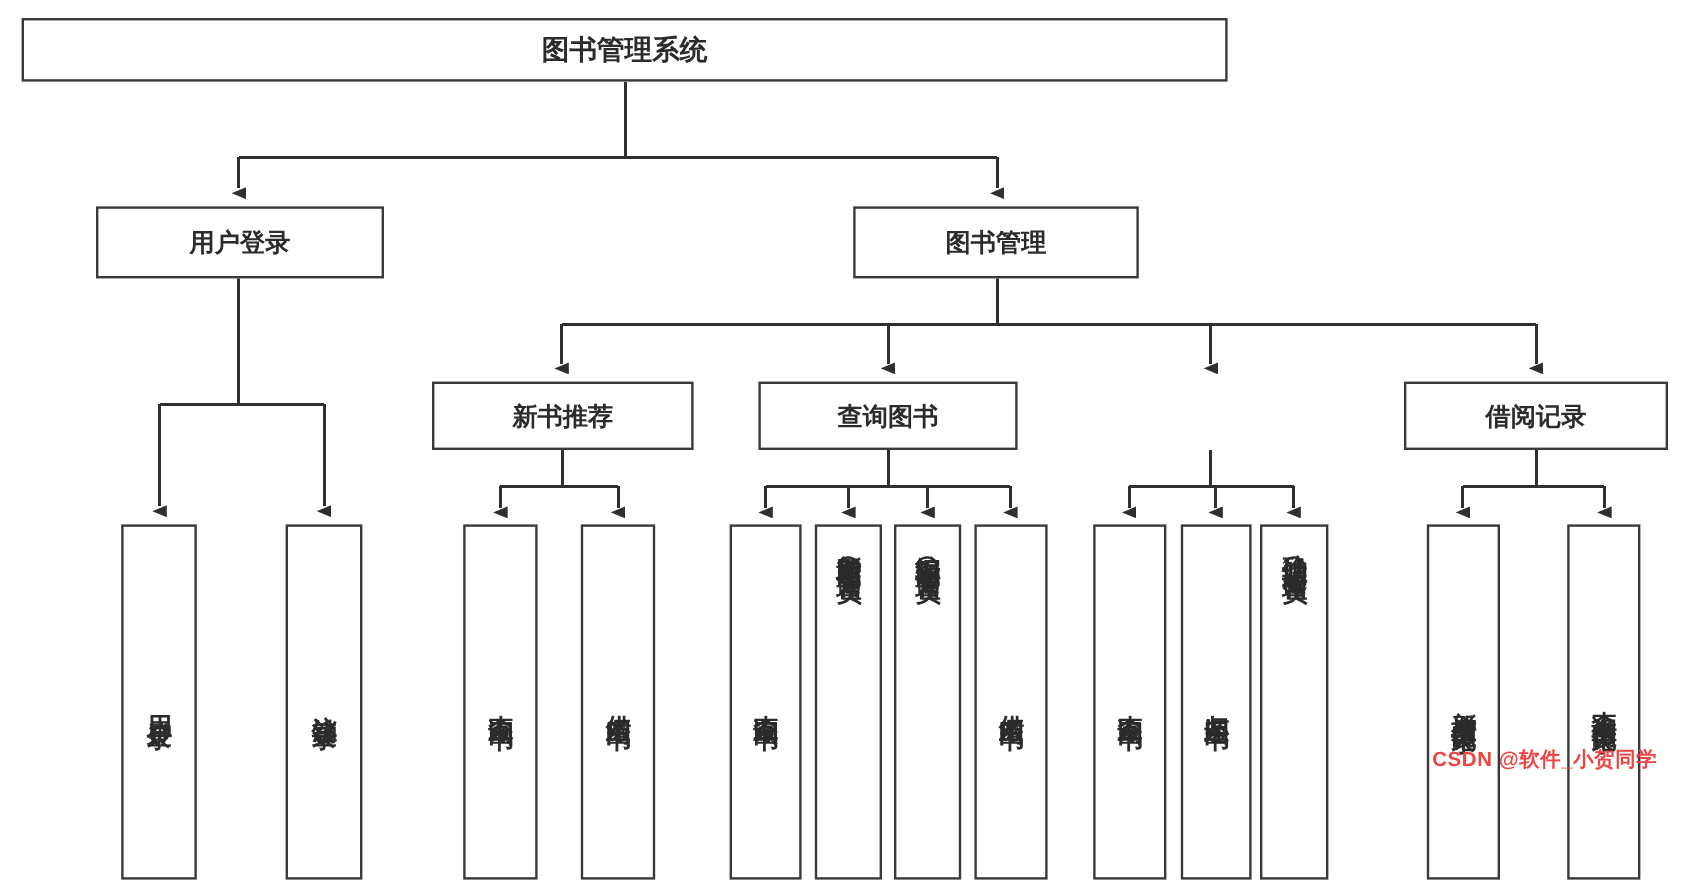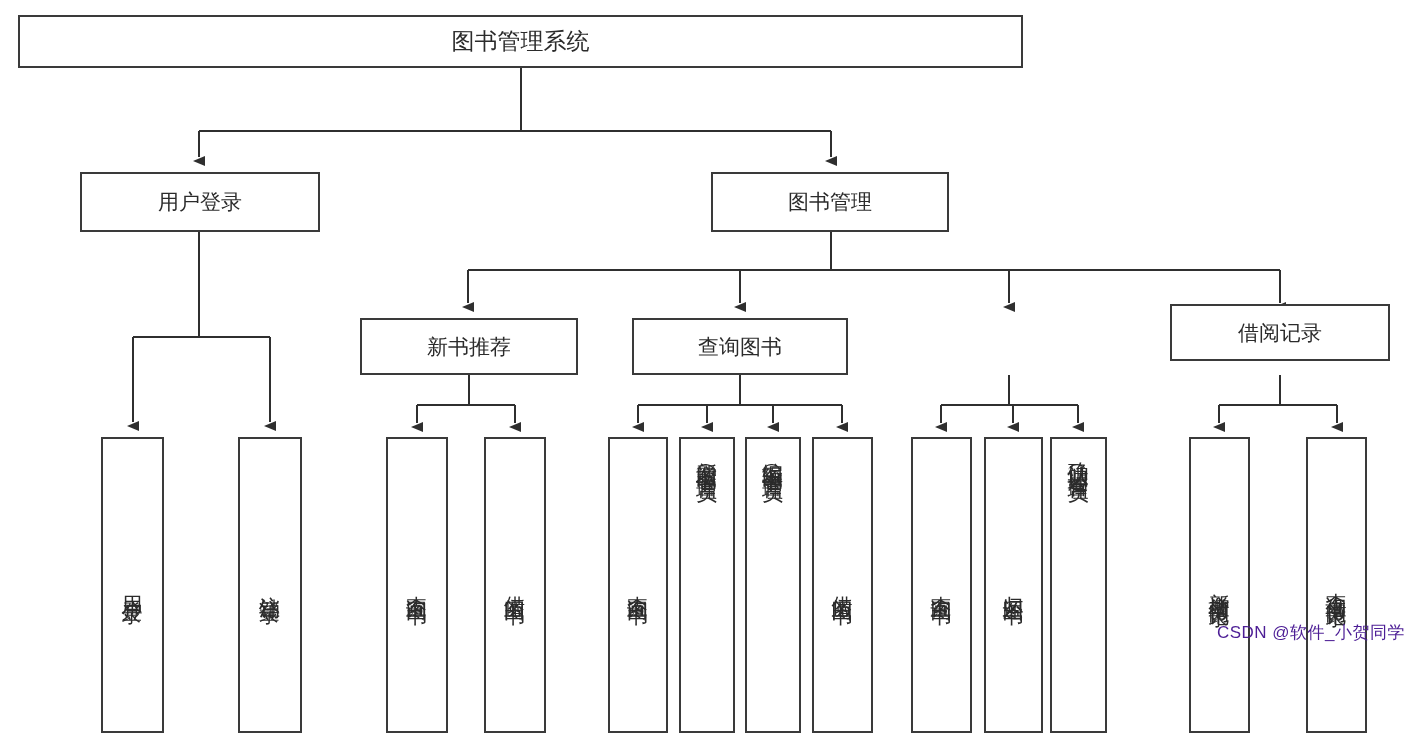--- a/index.html
+++ b/index.html
@@ -12,20 +12,21 @@
     font-family: "Liberation Sans", "DejaVu Sans", sans-serif;
     width: 1405px;
     height: 747px;
     overflow: hidden;
   }
   #diagram-canvas {
     position: relative;
     width: 1405px;
     height: 648px;
     background: #ffffff;
+    font-weight: bold;
   }
   #connector-layer {
     position: absolute;
     left: 0;
     top: 0;
     width: 1405px;
     height: 747px;
     pointer-events: none;
   }
   .node {
@@ -72,24 +73,24 @@
   .leaf-inner.align-top {
     align-items: flex-start;
     padding-top: 6px;
     box-sizing: border-box;
   }
   .node-label {
     white-space: nowrap;
   }
   #watermark {
     position: absolute;
-    right: 0;
+    right: 24px;
     bottom: 4px;
     font-size: 17px;
-    color: #4c1d95;
+    color: #ef4444;
     letter-spacing: 0.5px;
     white-space: nowrap;
   }
 </style>
 </head>
 <body>
 
 <div id="diagram-canvas">
 
   <svg id="connector-layer" viewBox="0 0 1405 747" width="1405" height="747">
@@ -154,21 +155,21 @@
   <div class="node level-1" style="left: 711px; top: 172px; width: 238px; height: 60px;">
     <span class="node-label">图书管理</span>
   </div>
 
   <div class="node level-2" style="left: 360px; top: 318px; width: 218px; height: 57px;">
     <span class="node-label">新书推荐</span>
   </div>
   <div class="node level-2" style="left: 632px; top: 318px; width: 216px; height: 57px;">
     <span class="node-label">查询图书</span>
   </div>
-  <div class="node level-2" style="left: 1170px; top: 304px; width: 220px; height: 57px;">
+  <div class="node level-2" style="left: 1170px; top: 318px; width: 220px; height: 57px;">
     <span class="node-label">借阅记录</span>
   </div>
 
   <div class="node leaf" style="left: 101px; top: 437px; width: 63px; height: 296px;">
     <div class="leaf-inner">
       <span class="leaf-label">用户登录</span>
     </div>
   </div>
   <div class="node leaf" style="left: 238px; top: 437px; width: 64px; height: 296px;">
     <div class="leaf-inner">

